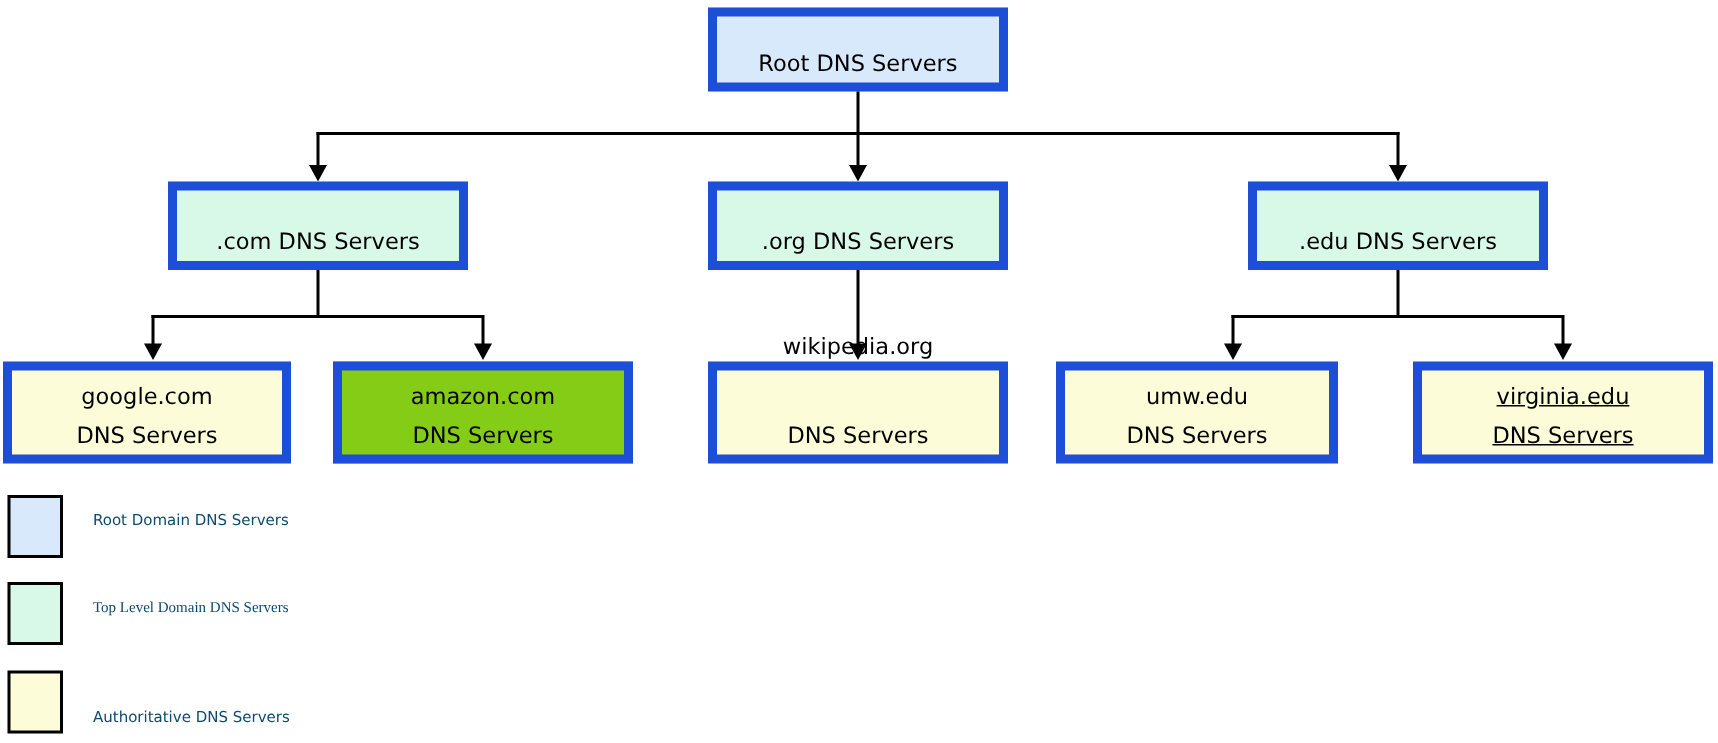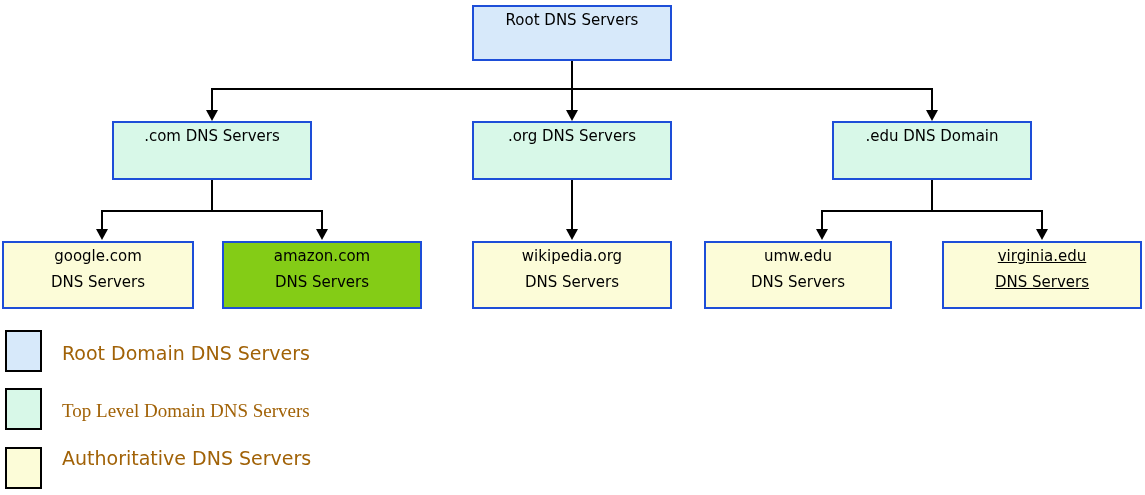--- a/index.html
+++ b/index.html
@@ -10,26 +10,26 @@
   }
   #canvas {
     position: relative;
     width: 1145px;
     height: 495px;
     background: #ffffff;
     overflow: hidden;
   }
   .node {
     position: absolute;
-    border: 2px solid #1d4ed8;
+    border: 6px solid #1d4ed8;
     box-sizing: border-box;
     display: flex;
     flex-direction: column;
     align-items: center;
-    justify-content: flex-start;
+    justify-content: flex-end;
     text-align: center;
     font-size: 15px;
     color: #000000;
     line-height: 26px;
   }
   .node span { display: block; white-space: nowrap; }
   .vline {
     position: absolute;
     width: 2px;
     background: #000000;
@@ -51,22 +51,22 @@
     position: absolute;
     left: 5px;
     width: 37px;
     height: 42px;
     border: 2px solid #000000;
     box-sizing: border-box;
   }
   .legend-label {
     position: absolute;
     left: 62px;
-    font-size: 19px;
-    color: #a16207;
+    font-size: 10px;
+    color: #0c4a6e;
     white-space: nowrap;
   }
 </style>
 </head>
 <body>
 
 <div id="canvas">
 
   <div class="node" style="left: 472px; top: 5px; width: 200px; height: 56px; background-color: rgb(215, 233, 250);">
     <span>Root DNS Servers</span>
@@ -81,21 +81,21 @@
   <div class="arrow-down" style="left:566px; top:110px;"></div>
   <div class="arrow-down" style="left:926px; top:110px;"></div>
 
   <div class="node" style="left: 112px; top: 121px; width: 200px; height: 59px; background-color: rgb(216, 248, 232);">
     <span>.com DNS Servers</span>
   </div>
   <div class="node" style="left: 472px; top: 121px; width: 200px; height: 59px; background-color: rgb(216, 248, 232);">
     <span>.org DNS Servers</span>
   </div>
   <div class="node" style="left: 832px; top: 121px; width: 200px; height: 59px; background-color: rgb(216, 248, 232);">
-    <span>.edu DNS Domain</span>
+    <span>.edu DNS Servers</span>
   </div>
 
   <div class="vline" style="left:211px; top:180px; height:32px;"></div>
   <div class="hline" style="left:101px; top:210px; width:221px;"></div>
   <div class="vline" style="left:101px; top:210px; height:20px;"></div>
   <div class="vline" style="left:321px; top:210px; height:20px;"></div>
   <div class="arrow-down" style="left:96px; top:229px;"></div>
   <div class="arrow-down" style="left:316px; top:229px;"></div>
 
   <div class="vline" style="left:571px; top:180px; height:50px;"></div>
@@ -109,37 +109,37 @@
   <div class="arrow-down" style="left:1036px; top:229px;"></div>
 
   <div class="node" style="left: 2px; top: 241px; width: 192px; height: 68px; background-color: rgb(252, 252, 216);">
     <span>google.com</span>
     <span>DNS Servers</span>
   </div>
   <div class="node" style="left: 222px; top: 241px; width: 200px; height: 68px; background-color: #84cc16;">
     <span>amazon.com</span>
     <span>DNS Servers</span>
   </div>
-  <div class="node" style="left: 472px; top: 241px; width: 200px; height: 68px; background-color: rgb(252, 252, 216);">
+  <div class="node" style="left: 472px; top: 241px; width: 200px; height: 68px; background-color: rgb(252, 252, 216); gap: 33px;">
     <span>wikipedia.org</span>
     <span>DNS Servers</span>
   </div>
   <div class="node" style="left: 704px; top: 241px; width: 188px; height: 68px; background-color: rgb(252, 252, 216);">
     <span>umw.edu</span>
     <span>DNS Servers</span>
   </div>
   <div class="node" style="left: 942px; top: 241px; width: 200px; height: 68px; background-color: rgb(252, 252, 216); text-decoration: underline;">
     <span>virginia.edu</span>
     <span>DNS Servers</span>
   </div>
 
   <div>
     <div class="legend-swatch" style="top: 330px; background-color: rgb(215, 233, 250);"></div>
     <div class="legend-label" style="top:342px;">Root Domain DNS Servers</div>
 
     <div class="legend-swatch" style="top: 388px; background-color: rgb(216, 248, 232);"></div>
     <div class="legend-label" style="top:400px;font-family:Liberation Serif, serif;">Top Level Domain DNS Servers</div>
 
     <div class="legend-swatch" style="top: 447px; background-color: rgb(252, 252, 216);"></div>
-    <div class="legend-label" style="top:447px;">Authoritative DNS Servers</div>
+    <div class="legend-label" style="top:473px;">Authoritative DNS Servers</div>
   </div>
 
 </div>
 
 </body></html>

